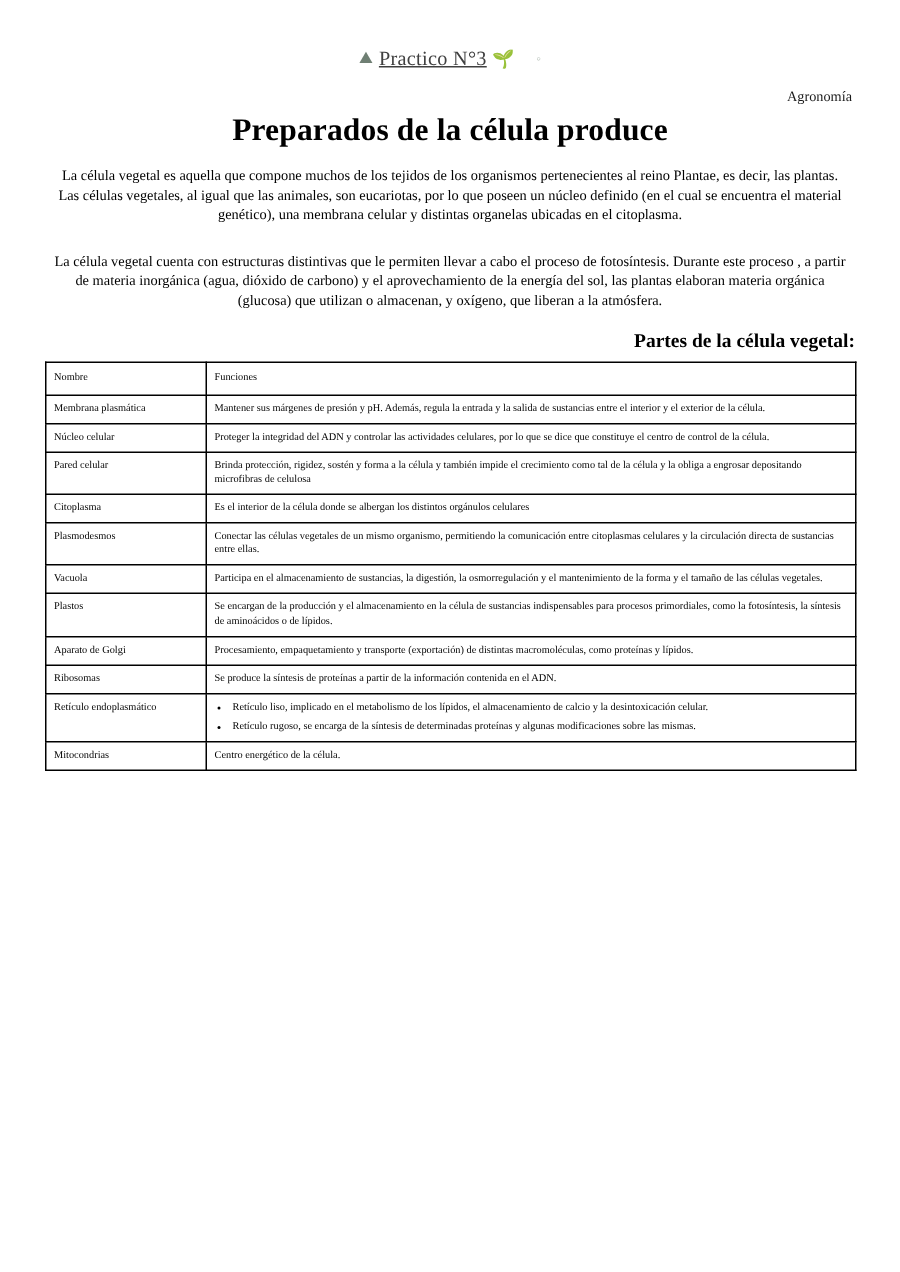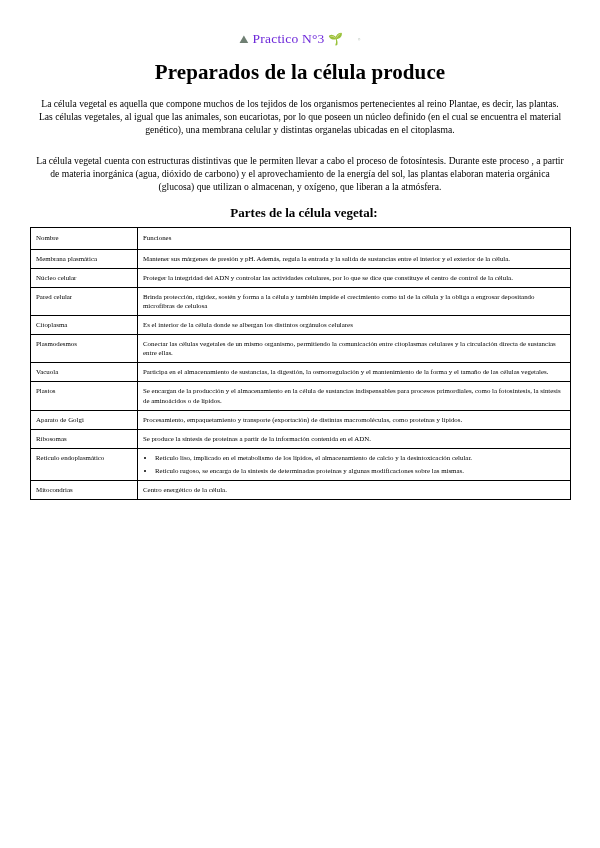--- a/index.html
+++ b/index.html
@@ -30,22 +30,23 @@
     margin-bottom: 10px;
   }
   .header-icon {
     font-size: 11px;
     color: #6f7f73;
     line-height: 1;
   }
   .header-title {
     font-family: "Liberation Serif", serif;
     font-size: 13.5px;
-    color: #6d28d9;
+    color: #404040;
     letter-spacing: 0.2px;
+    text-decoration: underline;
   }
   .header-plant {
     font-size: 12px;
     color: #6b8e5a;
     line-height: 1;
   }
   .header-dot {
     font-size: 9px;
     color: #b9c3bb;
     margin-left: 10px;
@@ -72,21 +73,21 @@
   }
   .body-text p {
     margin: 0 0 0 0;
     text-align: center;
   }
   .body-text p + p { margin-top: 17px; }
   h2.section-title {
     font-size: 13px;
     font-weight: bold;
     margin: 12px 0 6px 8px;
-    text-align: center;
+    text-align: right;
   }
   table.parts {
     width: 540px;
     margin: 0 auto;
     border-collapse: collapse;
     table-layout: fixed;
   }
   table.parts th, table.parts td {
     border: 0.8px solid #000;
     vertical-align: top;
@@ -124,20 +125,21 @@
 
 <div class="page">
 
   <div class="header-line">
     <span class="header-icon">⛰</span>
     <span class="header-title">Practico N°3</span>
     <span class="header-plant">🌱</span>
     <span class="header-dot">◦</span>
   </div>
 
+  <div class="subject">Agronomía</div>
 
   <h1 class="doc-title">Preparados de la célula produce</h1>
 
   <div class="body-text">
     <p>La célula vegetal es aquella que compone muchos de los tejidos de los organismos pertenecientes al reino Plantae, es decir, las plantas. Las células vegetales, al igual que las animales, son eucariotas, por lo que poseen un núcleo definido (en el cual se encuentra el material genético), una membrana celular y distintas organelas ubicadas en el citoplasma.</p>
     <p>La célula vegetal cuenta con estructuras distintivas que le permiten llevar a cabo el proceso de fotosíntesis. Durante este proceso , a partir de materia inorgánica (agua, dióxido de carbono) y el aprovechamiento de la energía del sol, las plantas elaboran materia orgánica (glucosa) que utilizan o almacenan, y oxígeno, que liberan a la atmósfera.</p>
   </div>
 
   <h2 class="section-title">Partes de la célula vegetal:</h2>
 

